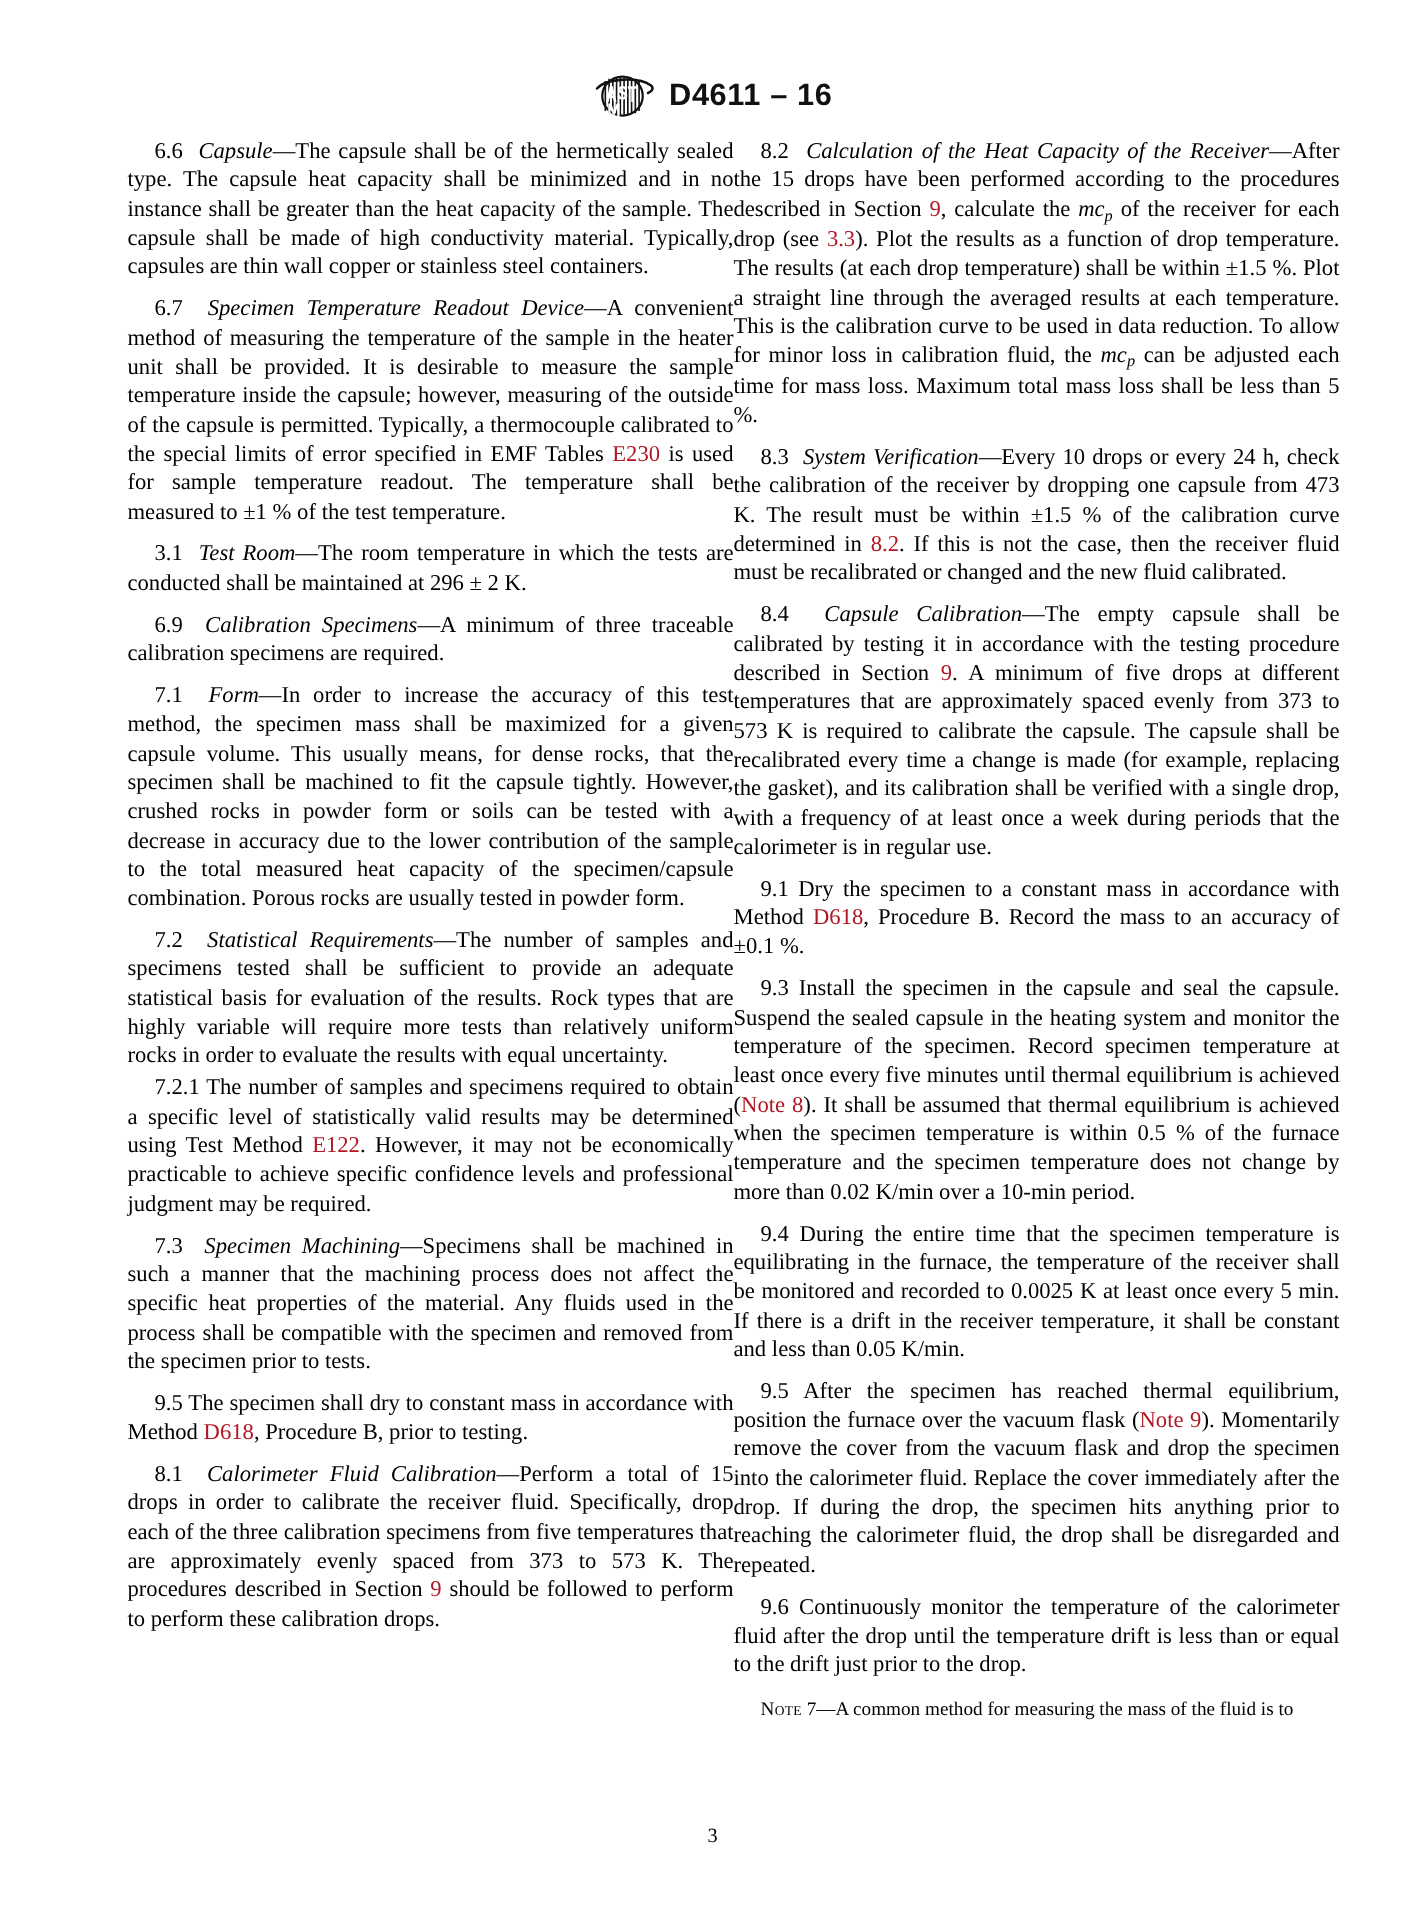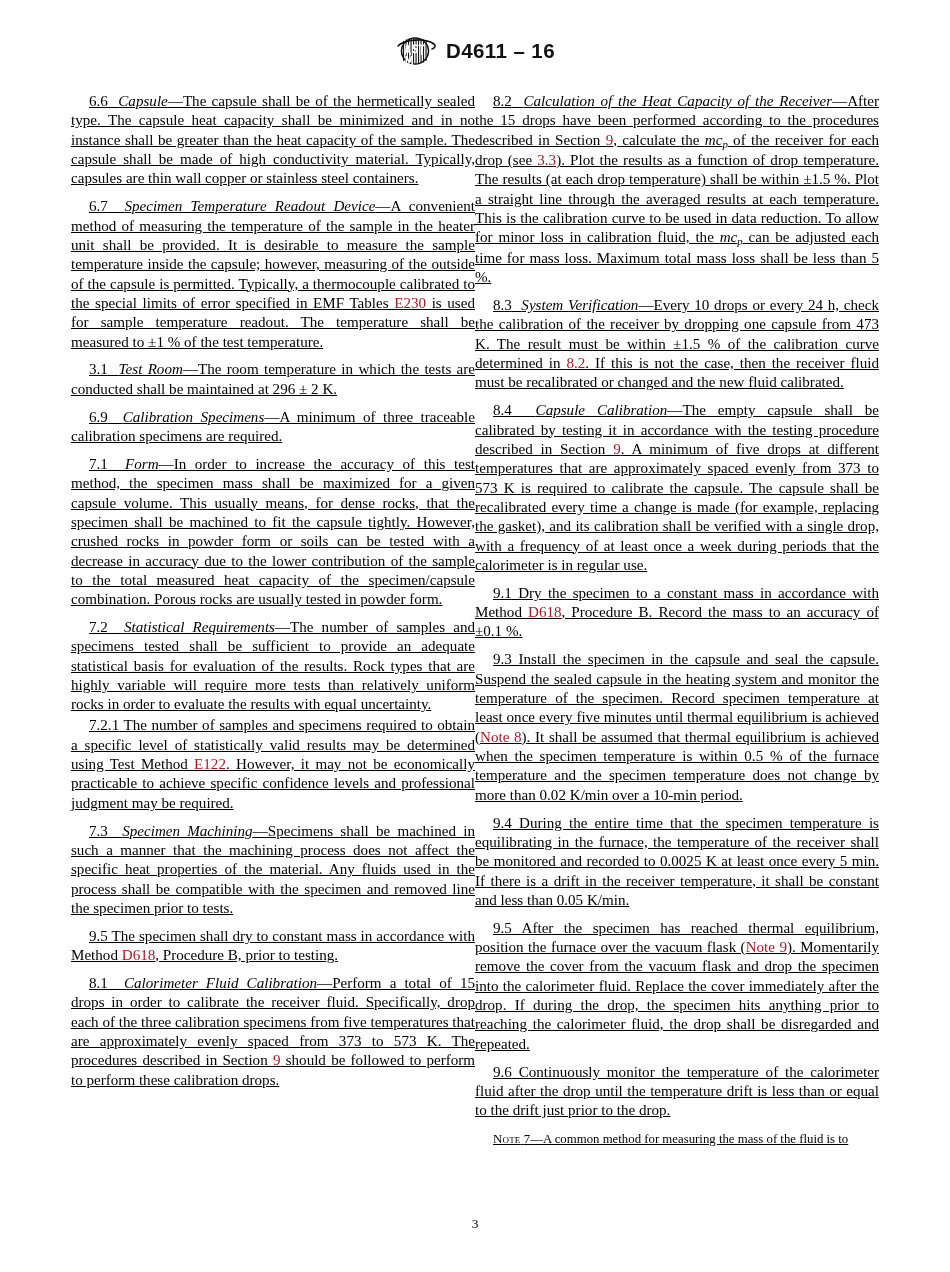--- a/index.html
+++ b/index.html
@@ -18,21 +18,21 @@
   .page {
     position: absolute;
     top: 0; left: 0;
     width: 950px;
     height: 1272px;
   }
 
   
   .header {
     position: absolute;
-    top: 31px;
+    top: 44px;
     left: 0;
     width: 950px;
     height: 40px;
     display: flex;
     align-items: center;
     justify-content: center;
   }
   .astm-logo {
     width: 42px;
     height: 30px;
@@ -48,22 +48,21 @@
   }
 
   
   .columns {
     position: absolute;
     top: 92px;
     left: 57px;
     width: 836px;
     height: 1115px;
     display: flex;
-    justify-content: center;
-    text-decoration: underline;
+    justify-content: flex-end;
   }
   .col {
     width: 404px;
   }
 
   p, .note, h3 {
     margin: 0;
   }
   .para {
     font-size: 15.1px;
@@ -174,21 +173,21 @@
       <p class="para"><span>6.9</span>&nbsp; <i>Calibration Specimens</i><span>—A minimum of three traceable calibration specimens are required.</span></p>
 
 
 
       <p class="para"><span>7.1</span>&nbsp; <i>Form</i><span>—In order to increase the accuracy of this test method, the specimen mass shall be maximized for a given capsule volume. This usually means, for dense rocks, that the specimen shall be machined to fit the capsule tightly. However, crushed rocks in powder form or soils can be tested with a decrease in accuracy due to the lower contribution of the sample to the total measured heat capacity of the specimen/capsule combination. Porous rocks are usually tested in powder form.</span></p>
 
       <p class="para nogap"><span>7.2</span>&nbsp; <i>Statistical Requirements</i><span>—The number of samples and specimens tested shall be sufficient to provide an adequate statistical basis for evaluation of the results. Rock types that are highly variable will require more tests than relatively uniform rocks in order to evaluate the results with equal uncertainty.</span></p>
 
       <p class="para"><span>7.2.1</span><span> The number of samples and specimens required to obtain a specific level of statistically valid results may be determined using Test Method </span><span class="ref">E122</span><span>. However, it may not be economically practicable to achieve specific confidence levels and professional judgment may be required.</span></p>
 
-      <p class="para"><span>7.3</span>&nbsp; <i>Specimen Machining</i><span>—Specimens shall be machined in such a manner that the machining process does not affect the specific heat properties of the material. Any fluids used in the process shall be compatible with the specimen and removed line the specimen prior to tests.</span></p>
+      <p class="para"><span>7.3</span>&nbsp; <i>Specimen Machining</i><span>—Specimens shall be machined in such a manner that the machining process does not affect the specific heat properties of the material. Any fluids used in the process shall be compatible with the specimen and removed from the specimen prior to tests.</span></p>
 
       <p class="para"><span>9.5</span><span> The specimen shall dry to constant mass in accordance with Method </span><span class="ref">D618</span><span>, Procedure B, prior to testing.</span></p>
 
 
       <p class="para"><span>8.1</span>&nbsp; <i>Calorimeter Fluid Calibration</i><span>—Perform a total of 15 drops in order to calibrate the receiver fluid. Specifically, drop each of the three calibration specimens from five temperatures that are approximately evenly spaced from 373 to 573 K. The procedures described in Section </span><span class="ref">9</span><span> should be followed to perform to perform these calibration drops.</span></p>
 
     </div>
 
     <div class="col">
 

